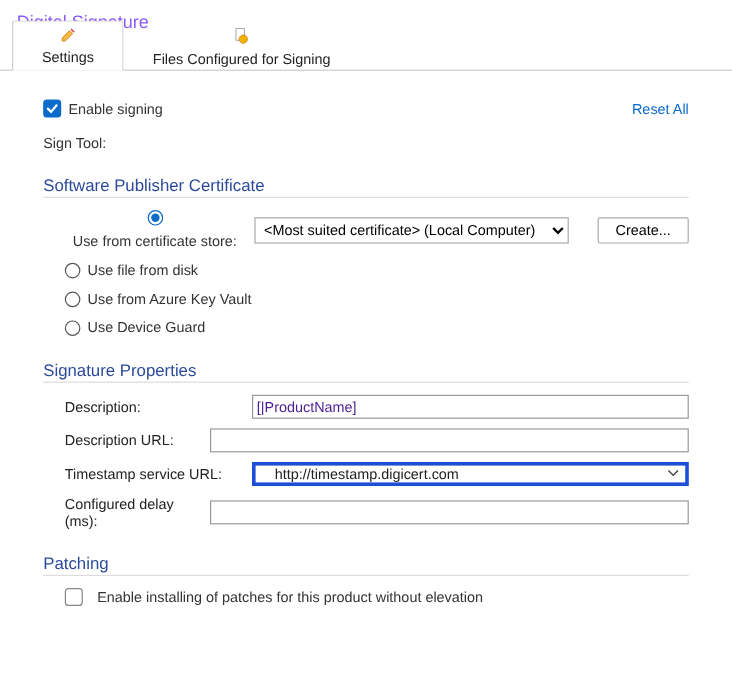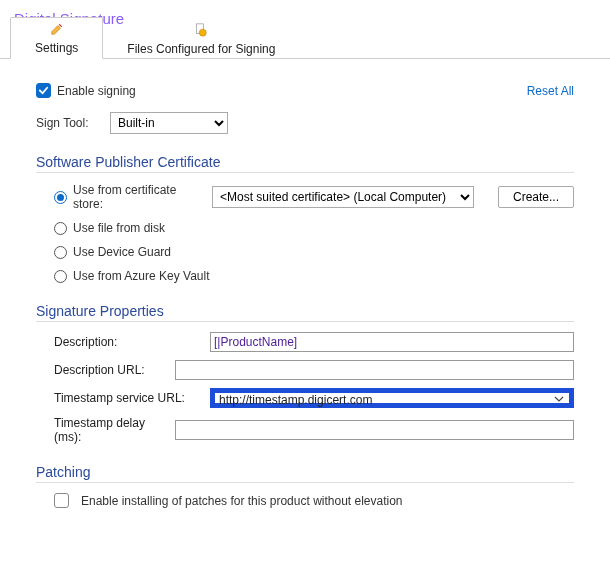--- a/index.html
+++ b/index.html
@@ -149,20 +149,21 @@
       display: flex;
       align-items: center;
       gap: 8px;
       margin-bottom: 10px;
     }
     .cert-label {
       width: 150px;
       display: flex;
       align-items: center;
       gap: 6px;
+      flex-direction: column;
     }
     button.btn {
       font-family: inherit;
       font-size: 12px;
       border: 1px solid #aaa;
       background: #fff;
       height: 22px;
       padding: 0 14px;
       border-radius: 2px;
       cursor: pointer;
@@ -173,24 +174,25 @@
       align-items: center;
       gap: 6px;
       margin-bottom: 8px;
     }
     .prop-label { width: 150px; font-size: 12px; }
     .red-value { color: #4c1d95; font-size: 12px; padding-left: 3px; border: 1px solid #999; height: 20px; flex: 1; display: flex; align-items: center; }
     .pencil-icon svg { display:block; }
     .file-icon svg { display:block; }
     .combo {
       display: flex;
-      border: 5px solid #1d4ed8;
+      align-items: center;
+      border: 3px solid #1d4ed8;
       height: 20px;
       flex: 1;
-      padding-left: 4px;
+      padding-left: 16px;
       font-size: 12px;
       justify-content: space-between;
       background: #fff;
     }
     .combo .chev { padding: 0 5px; color: #444; cursor: pointer; }
   </style>
 </head>
 <body>
 
 <div class="title">Digital Signature</div>
@@ -225,23 +227,20 @@
             <path d="M2 6 L5 9 L10 3" stroke="#fff" stroke-width="2" fill="none" stroke-linecap="round"></path>
           </svg>
       </span>
       <span class="label">Enable signing</span>
     </div>
     <span class="link">Reset All</span>
   </div>
 
   <div class="form-row" style="margin-bottom:6px;">
     <span class="label" style="width:64px;">Sign Tool:</span>
-    <select class="native" style="width:118px;">
-      <option>Built-in</option>
-    </select>
   </div>
 
   <div class="section-title">Software Publisher Certificate</div>
 
   <div class="indent">
     <div class="cert-line">
       <div class="cert-label">
         <span class="radio selected"></span>
         <span class="label">Use from certificate store:</span>
       </div>
@@ -250,25 +249,25 @@
       </select>
       <button class="btn">Create...</button>
     </div>
 
     <div class="radio-row">
       <span class="radio"></span>
       <span class="label">Use file from disk</span>
     </div>
     <div class="radio-row">
       <span class="radio"></span>
-      <span class="label">Use Device Guard</span>
+      <span class="label">Use from Azure Key Vault</span>
     </div>
     <div class="radio-row">
       <span class="radio"></span>
-      <span class="label">Use from Azure Key Vault</span>
+      <span class="label">Use Device Guard</span>
     </div>
   </div>
 
   <div class="section-title">Signature Properties</div>
 
   <div class="indent">
     <div class="prop-row">
       <span class="prop-label">Description:</span>
       <div class="red-value">
         <span>[|ProductName]</span>
@@ -283,21 +282,21 @@
       <div class="combo">
         <span>http://timestamp.digicert.com</span>
         <span class="chev">
           <svg width="10" height="10" viewBox="0 0 10 10">
               <path d="M1 3 L5 7 L9 3" stroke="#444" stroke-width="1.2" fill="none"></path>
             </svg>
         </span>
       </div>
     </div>
     <div class="prop-row">
-      <span class="prop-label">Timestamp delay (ms):</span>
+      <span class="prop-label">Configured delay (ms):</span>
       <input class="txt" value="" style="">
     </div>
   </div>
 
   <div class="section-title">Patching</div>
 
   <div class="indent">
     <div class="radio-row" style="margin-bottom:0;">
       <span class="checkbox unchecked"></span>
       <span class="label">Enable installing of patches for this product without elevation</span>

